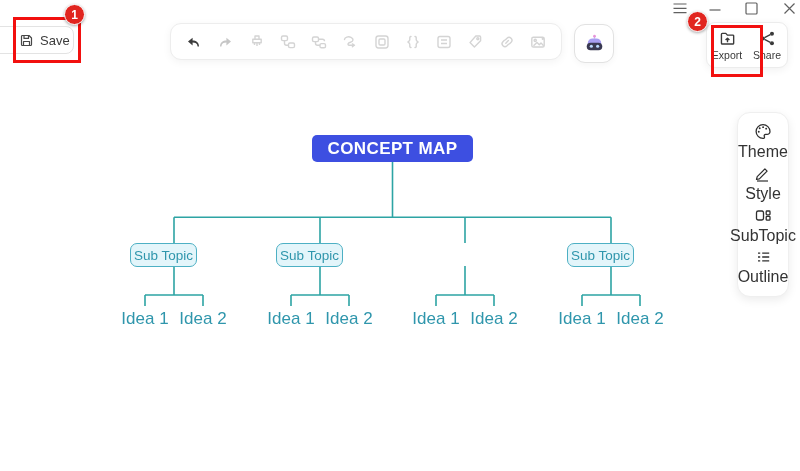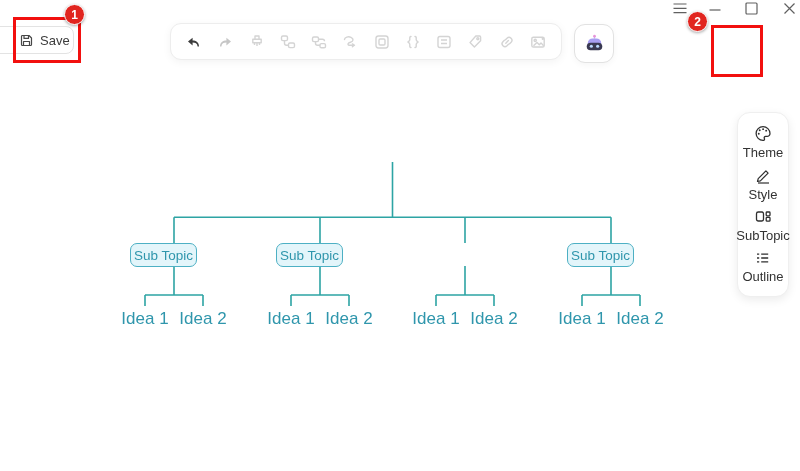--- a/index.html
+++ b/index.html
@@ -40,21 +40,21 @@
   .es-btn{flex:1;display:flex;flex-direction:column;align-items:center;justify-content:center;
           gap:2px;cursor:pointer;}
   .es-label{font-size:10.5px;color:#3a3a3a;}
 
   
   .side-panel{position:absolute;left:737px;top:112px;width:52px;height:185px;background:#fff;
               border:1px solid #efefef;border-radius:13px;box-shadow:0 3px 10px rgba(0,0,0,.08);
               display:flex;flex-direction:column;align-items:center;justify-content:space-evenly;
               padding:6px 0;box-sizing:border-box;}
   .sp-item{display:flex;flex-direction:column;align-items:center;gap:3px;cursor:pointer;}
-  .sp-label{font-size:13px;color:#333;}
+  .sp-label{font-size:16px;color:#333;}
 
   
   .map-svg{position:absolute;left:0;top:0;}
   .root-node{position:absolute;left:312px;top:135px;width:161px;height:27px;background:#3d4fe1;
              border-radius:5px;color:#fff;font-weight:bold;font-size:17px;letter-spacing:.4px;
              display:flex;align-items:center;justify-content:center;cursor:pointer;}
   .sub-node{position:absolute;top:243px;width:67px;height:24px;background:#e3f5fa;
             border:1.5px solid #4db0c4;border-radius:7px;color:#2f96ac;font-size:13.5px;
             display:flex;align-items:center;justify-content:center;box-sizing:border-box;cursor:pointer;}
   .idea-node{position:absolute;top:309px;width:60px;text-align:center;color:#2f96ac;
@@ -185,20 +185,42 @@
     <svg width="15" height="15" viewBox="0 0 15 15" fill="none" stroke="#606060" stroke-width="1.2">
         <rect x="2" y="2" width="11" height="11" rx="1"></rect>
       </svg>
   </div>
   <div class="win-ctrl wc-close">
     <svg width="15" height="15" viewBox="0 0 15 15" stroke="#606060" stroke-width="1.2">
         <path d="M2.5 2.5 12.5 12.5 M12.5 2.5 2.5 12.5"></path>
       </svg>
   </div>
 
+  <div class="exp-share">
+    <div class="es-btn">
+      <span>
+        <svg width="17" height="17" viewBox="0 0 16 16" fill="none" stroke="#3a3a3a" stroke-width="1.3" stroke-linejoin="round">
+          <path d="M2.3 5.3 V4 a.8 .8 0 0 1 .8 -.8 h3.3 l1.5 1.6 h5.1 a.8 .8 0 0 1 .8 .8 v6.8 a.8 .8 0 0 1 -.8 .8 H3.1 a.8 .8 0 0 1 -.8 -.8 Z"></path>
+          <path d="M8 11.6 V7.9 M6.2 9.5 8 7.7 9.8 9.5"></path>
+        </svg>
+      </span>
+      <span class="es-label">Export</span>
+    </div>
+    <div class="es-btn">
+      <span>
+        <svg width="17" height="17" viewBox="0 0 16 16" fill="#3a3a3a">
+          <circle cx="12.2" cy="3.6" r="1.9"></circle>
+            <circle cx="3.6" cy="8" r="1.9"></circle>
+            <circle cx="12.2" cy="12.4" r="1.9"></circle>
+          <path d="M5.2 7.1 10.6 4.4 M5.2 8.9 10.6 11.6" stroke="#3a3a3a" stroke-width="1.3" fill="none"></path>
+        </svg>
+      </span>
+      <span class="es-label">Share</span>
+    </div>
+  </div>
   <div class="hl-box hl-export"></div>
   <div class="badge badge-2">2</div>
 
   <div class="side-panel">
     <div class="sp-item">
       <span>
         <svg width="18" height="17" viewBox="0 0 17 16" fill="none" stroke="#2f2f2f" stroke-width="1.2">
           <path d="M8.5 1.5 a6.5 6.5 0 1 0 0 13 c1.1 0 1.8 -.9 1.3 -1.8 -.5 -.9 .1 -1.9 1.1 -1.9 h1.4 a2.8 2.8 0 0 0 2.8 -2.8 A6.6 6.6 0 0 0 8.5 1.5 Z"></path>
           <circle cx="5.4" cy="5" r=".9" fill="#2f2f2f" stroke="none"></circle>
           <circle cx="8.6" cy="3.9" r=".9" fill="#2f2f2f" stroke="none"></circle>
@@ -242,20 +264,21 @@
       <path d="M392.5 162 V217.2"></path>
       <path d="M174 217.2 H611"></path>
       <path d="M174 217.2 V243 M320 217.2 V243 M465 217.2 V243 M611 217.2 V243"></path>
       <path d="M174 266 V295 M145 295 H203 M145 295 V306 M203 295 V306"></path>
       <path d="M320 266 V295 M291 295 H349 M291 295 V306 M349 295 V306"></path>
       <path d="M465 266 V295 M436 295 H494 M436 295 V306 M494 295 V306"></path>
       <path d="M611 266 V295 M582 295 H640 M582 295 V306 M640 295 V306"></path>
     </g>
   </svg>
 
+  <div class="root-node">CONCEPT MAP</div>
 
   <div class="sub-node" style="left:130px;">Sub Topic</div>
   <div class="sub-node" style="left:276px;">Sub Topic</div>
   <div class="sub-node" style="left:567px;">Sub Topic</div>
 
   <div class="idea-node" style="left:115px;">Idea 1</div>
   <div class="idea-node" style="left:173px;">Idea 2</div>
   <div class="idea-node" style="left:261px;">Idea 1</div>
   <div class="idea-node" style="left:319px;">Idea 2</div>
   <div class="idea-node" style="left:406px;">Idea 1</div>

